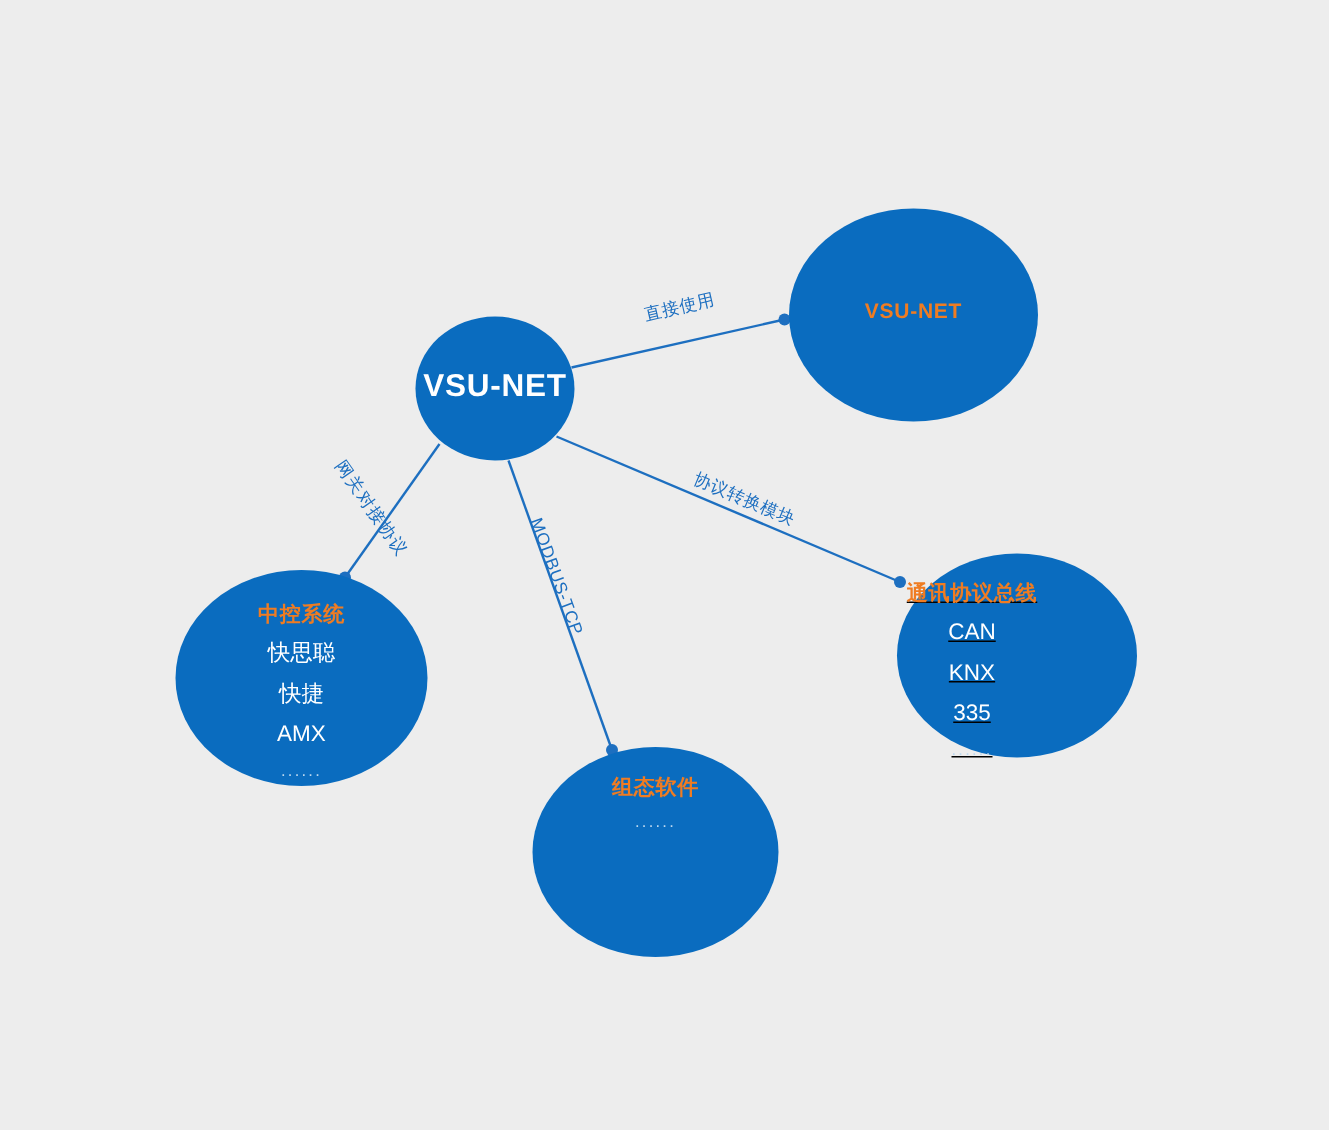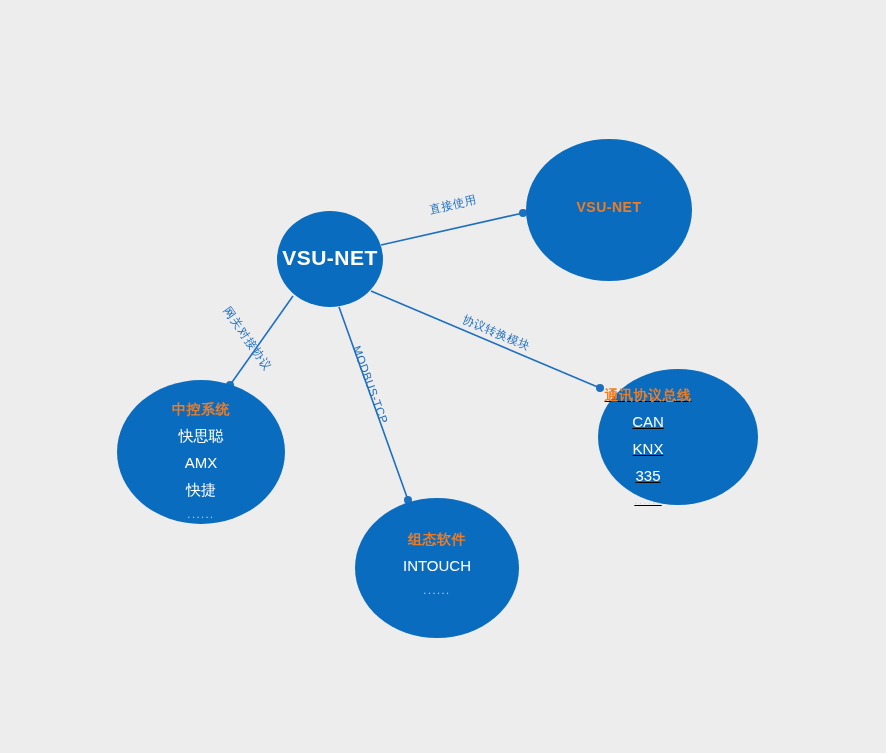--- a/index.html
+++ b/index.html
@@ -110,28 +110,27 @@
     <div class="center-label">VSU-NET</div>
   </div>
 
   <div class="node-text" style="left:509px; top:199px; width:200px;">
     <div class="hub-label">VSU-NET</div>
   </div>
 
   <div class="node-text" style="left:101px; top:396px; width:200px;">
     <div class="node-title-orange">中控系统</div>
     <div class="node-line">快思聪</div>
+    <div class="node-line">快捷</div>
     <div class="node-line">AMX</div>
-    <div class="node-line">快捷</div>
     <div class="node-ellipsis">......</div>
   </div>
 
-  <div class="node-text" style="left:337px; top:526px; width:200px;">
+  <div class="node-text" style="left:337px; top:511px; width:200px;">
     <div class="node-title-orange">组态软件</div>
-    <div class="node-line">INTOUCH</div>
     <div class="node-ellipsis">......</div>
   </div>
 
   <div class="node-text" style="left:548px; top:382px; width:200px;text-decoration:underline;">
     <div class="node-title-orange">通讯协议总线</div>
     <div class="node-line">CAN</div>
     <div class="node-line">KNX</div>
     <div class="node-line">335</div>
     <div class="node-ellipsis">......</div>
   </div>

